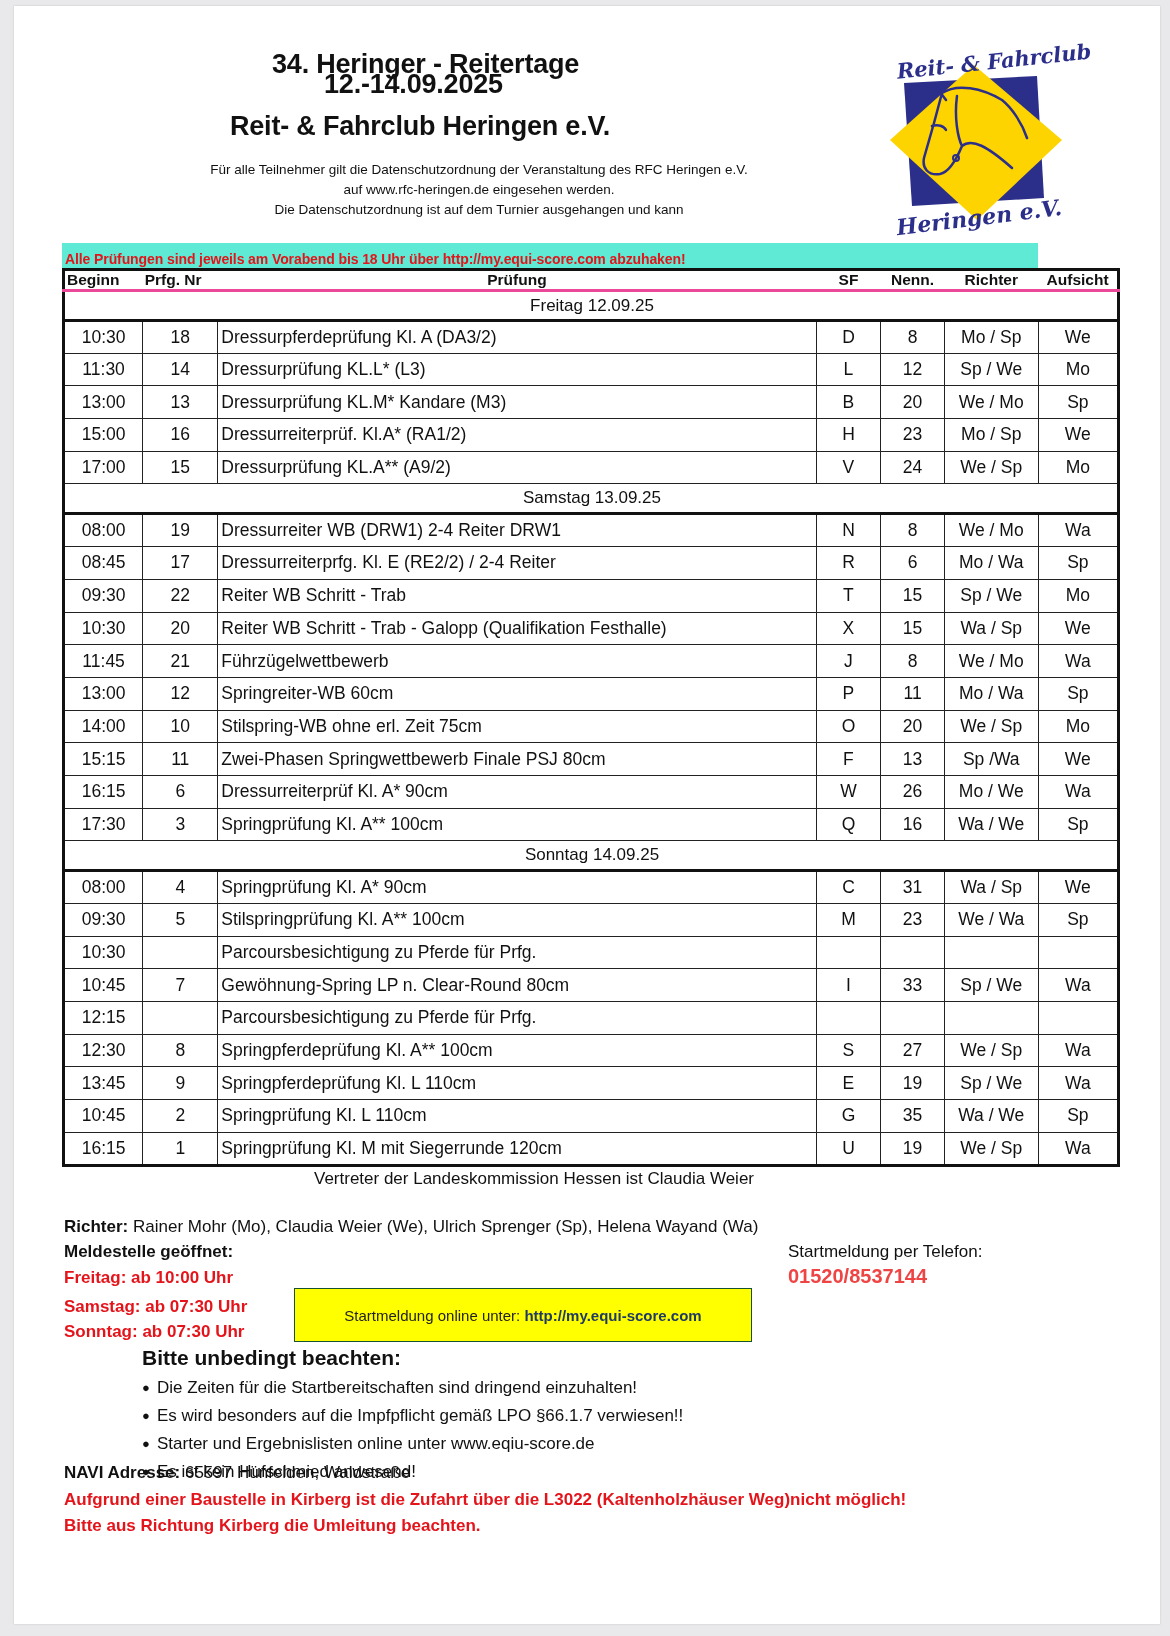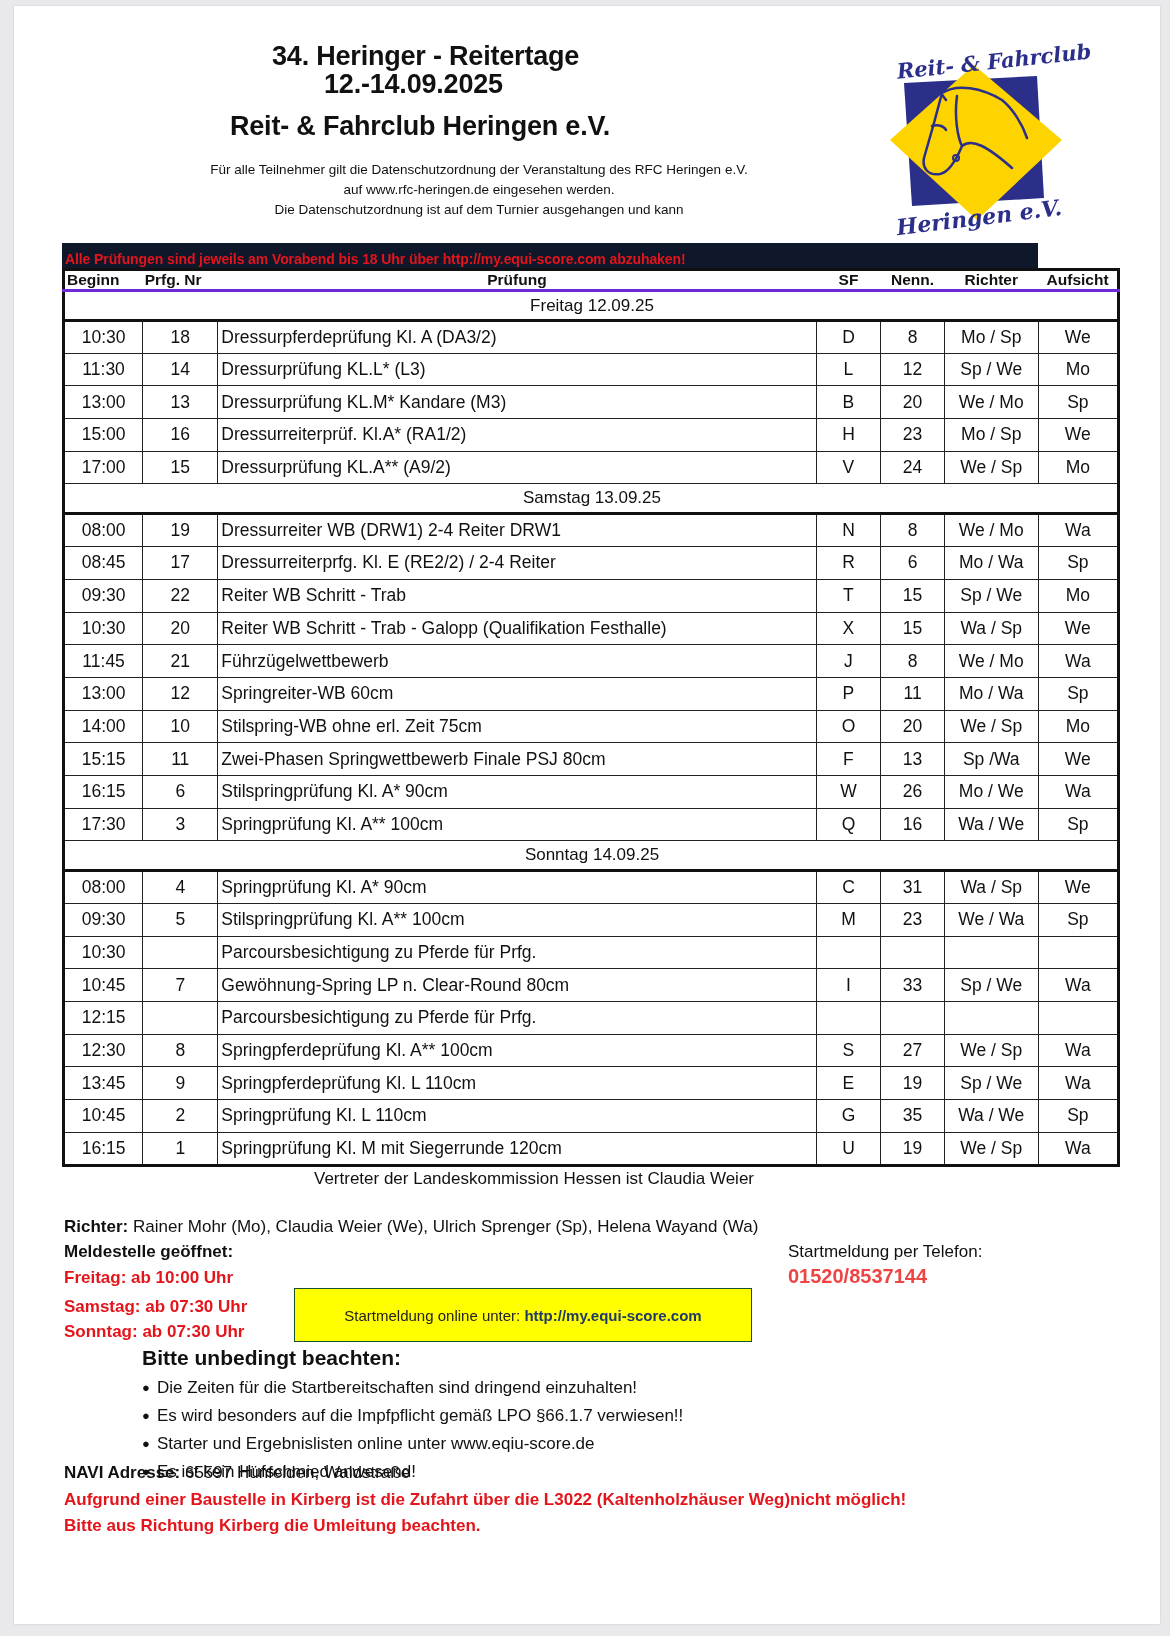--- a/index.html
+++ b/index.html
@@ -4,36 +4,36 @@
 <style>
   * { box-sizing: border-box; margin: 0; padding: 0; }
   html, body { width: 1170px; height: 1636px; background: #e9e9ec; overflow: hidden; }
   body { font-family: "Liberation Sans", sans-serif; color: #111; position: relative; }
   .page {
     position: absolute; left: 14px; top: 6px; width: 1146px; height: 1618px;
     background: #ffffff; box-shadow: 0 0 2px rgba(0,0,0,0.15);
   }
   .header { position: absolute; left: 0; top: 30px; width: 930px; text-align: center; }
   .title { font-weight: bold; font-size: 27px; line-height: 33px; letter-spacing: -0.2px; }
-  .t1 { position: absolute; left: 258px; top: 4px; text-align: center; }
+  .t1 { position: absolute; left: 258px; top: 12px; text-align: center; }
   .t2 { position: absolute; left: 310px; top: 32px; text-align: left; }
   .t3 { position: absolute; left: 216px; top: 74px; text-align: left; }
   .privacy { position: absolute; left: 0; top: 124px; width: 930px; text-align: center; font-size: 13.5px; line-height: 20px; }
   .logo { position: absolute; left: 848px; top: 22px; width: 230px; height: 220px; }
   .banner {
     position: absolute; left: 48px; top: 237px; width: 976px; height: 28px;
-    background: #0f172a; color: #e4141b; font-weight: bold; font-size: 14px;
+    background: #5eead4; color: #e4141b; font-weight: bold; font-size: 14px;
     padding: 8px 0 0 3px; letter-spacing: -0.1px;
   }
   table.sched {
     position: absolute; left: 48px; top: 262px; width: 1058px;
     border-collapse: collapse; border: 3px solid #111;
   }
   table.sched td, table.sched th { border: 1.5px solid #222; font-size: 17.5px; height: 32.7px; text-align: center; font-weight: normal; }
-  table.sched th { font-weight: bold; font-size: 15.5px; height: 21px; border-left: none; border-right: none; border-bottom: 3px solid #6d28d9; padding: 0 2px; }
+  table.sched th { font-weight: bold; font-size: 15.5px; height: 21px; border-left: none; border-right: none; border-bottom: 3px solid #ec4899; padding: 0 2px; }
   table.sched td.desc { text-align: left; padding-left: 3px; white-space: nowrap; }
   table.sched tr.day td { font-weight: normal; font-size: 17px; text-align: center; padding-left: 2px; height: 30px; border-left: none; border-right: none; border-bottom: 3px solid #111; }
   table.sched tr.lastrow td { border-bottom: none; }
   .center-line { position: absolute; left: 60px; width: 920px; text-align: center; font-size: 17px; }
   .f-line { position: absolute; font-size: 17px; white-space: nowrap; }
   .bold { font-weight: bold; }
   .red { color: #e4141b; font-weight: bold; }
   .online-box {
     position: absolute; left: 280px; top: 1282px; width: 458px; height: 54px;
     background: #ffff00; border: 1px solid #14532d; font-size: 15px; text-align: center; padding-top: 18px; color: #222;
@@ -215,21 +215,21 @@
           <td>11</td>
           <td class="desc">Zwei-Phasen Springwettbewerb Finale PSJ 80cm</td>
           <td>F</td>
           <td>13</td>
           <td>Sp /Wa</td>
           <td>We</td>
         </tr>
         <tr>
           <td>16:15</td>
           <td>6</td>
-          <td class="desc">Stilspringprüfung Kl. A* 90cm</td>
+          <td class="desc">Dressurreiterprüf Kl. A* 90cm</td>
           <td>W</td>
           <td>26</td>
           <td>Mo / We</td>
           <td>Wa</td>
         </tr>
         <tr>
           <td>17:30</td>
           <td>3</td>
           <td class="desc">Springprüfung Kl. A** 100cm</td>
           <td>Q</td>

